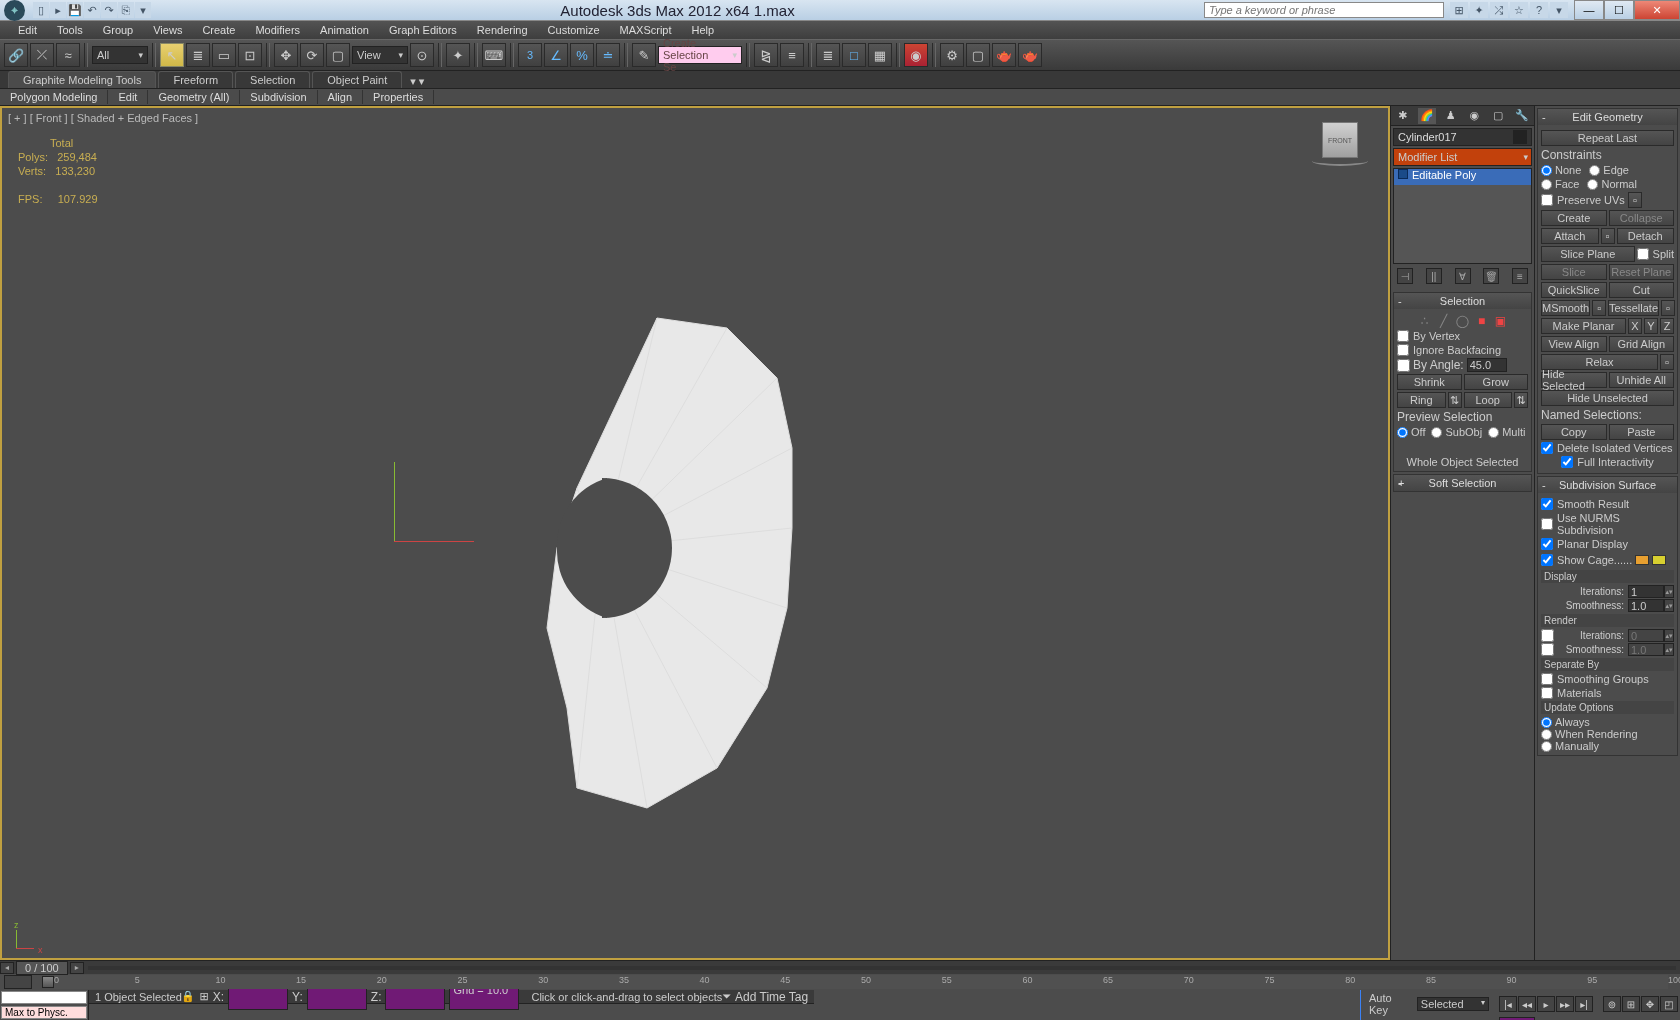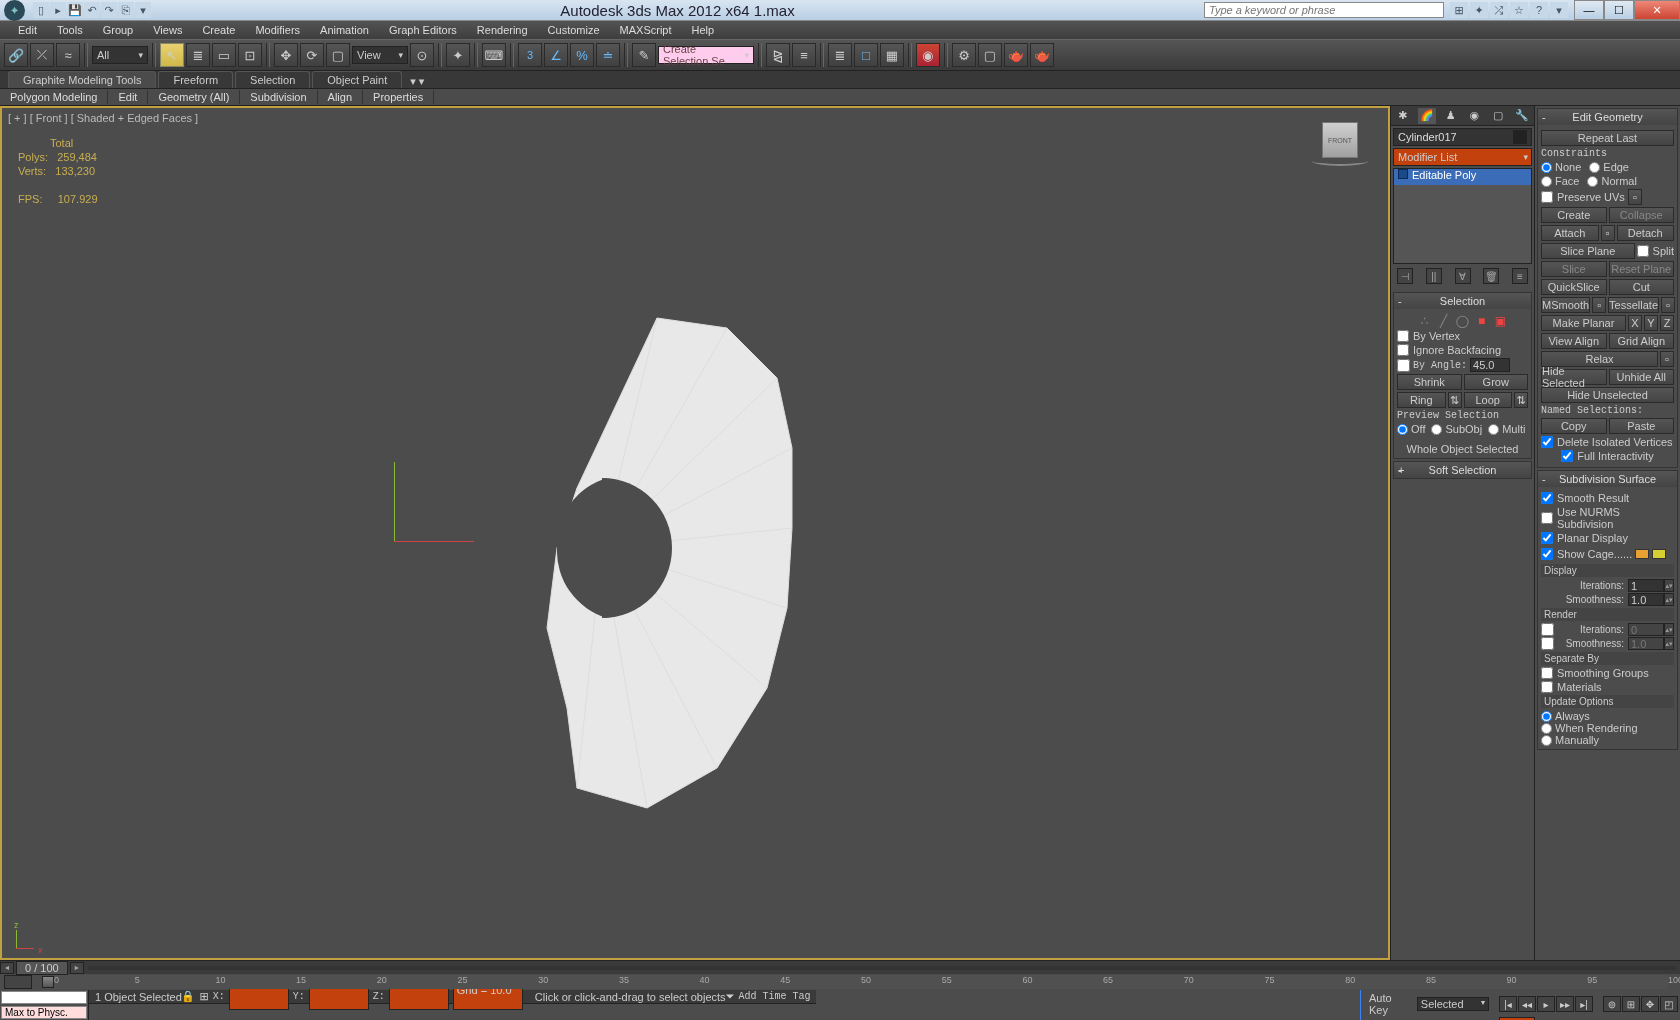--- a/index.html
+++ b/index.html
@@ -65,22 +65,22 @@
 .si.red { color:#e44; } .si.dim { color:#888; }
 .chk { display:flex; align-items:center; gap:4px; color:#ccc; margin:2px 0; }
 .chk input { width:12px; height:12px; }
 .inline { display:flex; align-items:center; gap:3px; margin:2px 0; }
 .spin { background:#333; border:1px solid #222; color:#ccc; width:40px; height:14px; padding:0 2px; }
 .btn { height:16px; background:linear-gradient(#555,#444); border:1px solid #2a2a2a; color:#ccc; display:flex; align-items:center; justify-content:center; flex:1; }
 .btn.small { flex:none; width:14px; }
 .btnrow { display:flex; gap:2px; margin:2px 0; }
 .rad { display:flex; align-items:center; gap:3px; color:#ccc; }
 .rad input { width:11px; height:11px; }
-.label { color:#ccc; font-size:10px;font-family:Liberation Mono, monospace; }
-.wholeobj { text-align:center; color:#ccc; margin-top:8px; }
+.label { color:#ccc; font-size:12px; }
+.wholeobj { text-align:center; color:#ccc; margin-top:18px; }
 .subhdr { background:#444; color:#ccc; padding:1px 3px; margin:2px 0; font-size:10px; }
 .spinbox { display:flex; align-items:center; margin:1px 0; }
 .spinbox .lbl { color:#ccc; flex:1; font-size:10px; text-align:right; padding-right:4px; }
 .spinbox .val { background:#333; border:1px solid #222; color:#ccc; width:36px; height:13px; padding:0 2px; }
 .spinbox .arr { width:10px; height:13px; background:#444; border:1px solid #222; color:#999; font-size:7px; display:flex; align-items:center; justify-content:center; }
 .spinbox.dis .val { background:#444; color:#777; }
 .sw-orange { width:14px; height:10px; background:#e8a030; border:1px solid #333; }
 .sw-yellow { width:14px; height:10px; background:#d8d030; border:1px solid #333; }
 .bottombar { position:absolute; bottom:0; left:0; right:0; height:60px; background:#4c4c4c; }
 .slider-row { height:14px; background:#3a3a3a; display:flex; align-items:center; border-top:1px solid #222; }
@@ -90,21 +90,21 @@
 .timeline-row { height:16px; background:#4c4c4c; display:flex; align-items:center; }
 .tl-icon { width:28px; height:14px; background:#444; border:1px solid #222; margin:0 4px; }
 .tl-handle { width:12px; height:12px; background:linear-gradient(#888,#555); border:1px solid #222; margin-left:6px; }
 .ruler { flex:1; height:14px; background:#505050; position:relative; margin-right:12px; }
 .ruler .tick { position:absolute; top:0; font-size:9px; color:#aaa; }
 .status-row { height:30px; background:#4c4c4c; display:flex; }
 .prompt-box { width:86px; height:26px; background:#fff; border:1px solid #888; margin:1px; display:flex; align-items:center; padding:0 3px; font-size:10px; }
 .status-mid { flex:1; display:flex; flex-direction:row; border-left:1px solid #222; }
 .status-line { height:14px; background:#3a3a3a; color:#ccc; padding:0 6px; display:flex; align-items:center; border-bottom:1px solid #222; }
 .coord-area { display:flex; align-items:center; gap:4px; margin-left:auto; }
-.coord-box { width:60px; height:27px; background:#c2410c; border:1px solid #222; color:#ccc; padding:0 3px; }
+.coord-box { width:60px; height:27px; background:#701a75; border:1px solid #222; color:#ccc; padding:0 3px; }
 .playback { display:flex; align-items:center; gap:1px; margin-left:8px; }
 .pb { width:18px; height:16px; background:#444; border:1px solid #222; color:#ccc; display:flex; align-items:center; justify-content:center; font-size:10px; }
 .key-area { display:flex; align-items:center; gap:3px; color:#ccc; font-size:10px; margin:0 6px; }
 .key-dd { width:80px; height:14px; background:#333; border:1px solid #222; color:#ccc; padding:0 3px; position:relative; }
 .key-dd::after { content:"▾"; position:absolute; right:3px; font-size:8px; }
 </style>
 </head>
 <body>
 
 <div class="titlebar">
@@ -173,21 +173,21 @@
   <div class="tb">⌨</div>
   <div class="sep"></div>
   <div class="tb" style="color:#6bf">
       <span>3</span>
     </div>
   <div class="tb" style="color:#6bf">∠</div>
   <div class="tb" style="color:#6bf">%</div>
   <div class="tb" style="color:#6bf">≐</div>
   <div class="sep"></div>
   <div class="tb">✎</div>
-  <div class="dd" style="width:96px;background:#fce;color:#644">Create Selection Se</div>
+  <div class="dd" style="width:84px;background:#fce;color:#644">Create Selection Se</div>
   <div class="sep"></div>
   <div class="tb">⧎</div>
   <div class="tb">≡</div>
   <div class="sep"></div>
   <div class="tb">≣</div>
   <div class="tb" style="color:#6bf">□</div>
   <div class="tb">▦</div>
   <div class="sep"></div>
   <div class="tb" style="background:linear-gradient(#c43,#a23)">◉</div>
   <div class="sep"></div>

